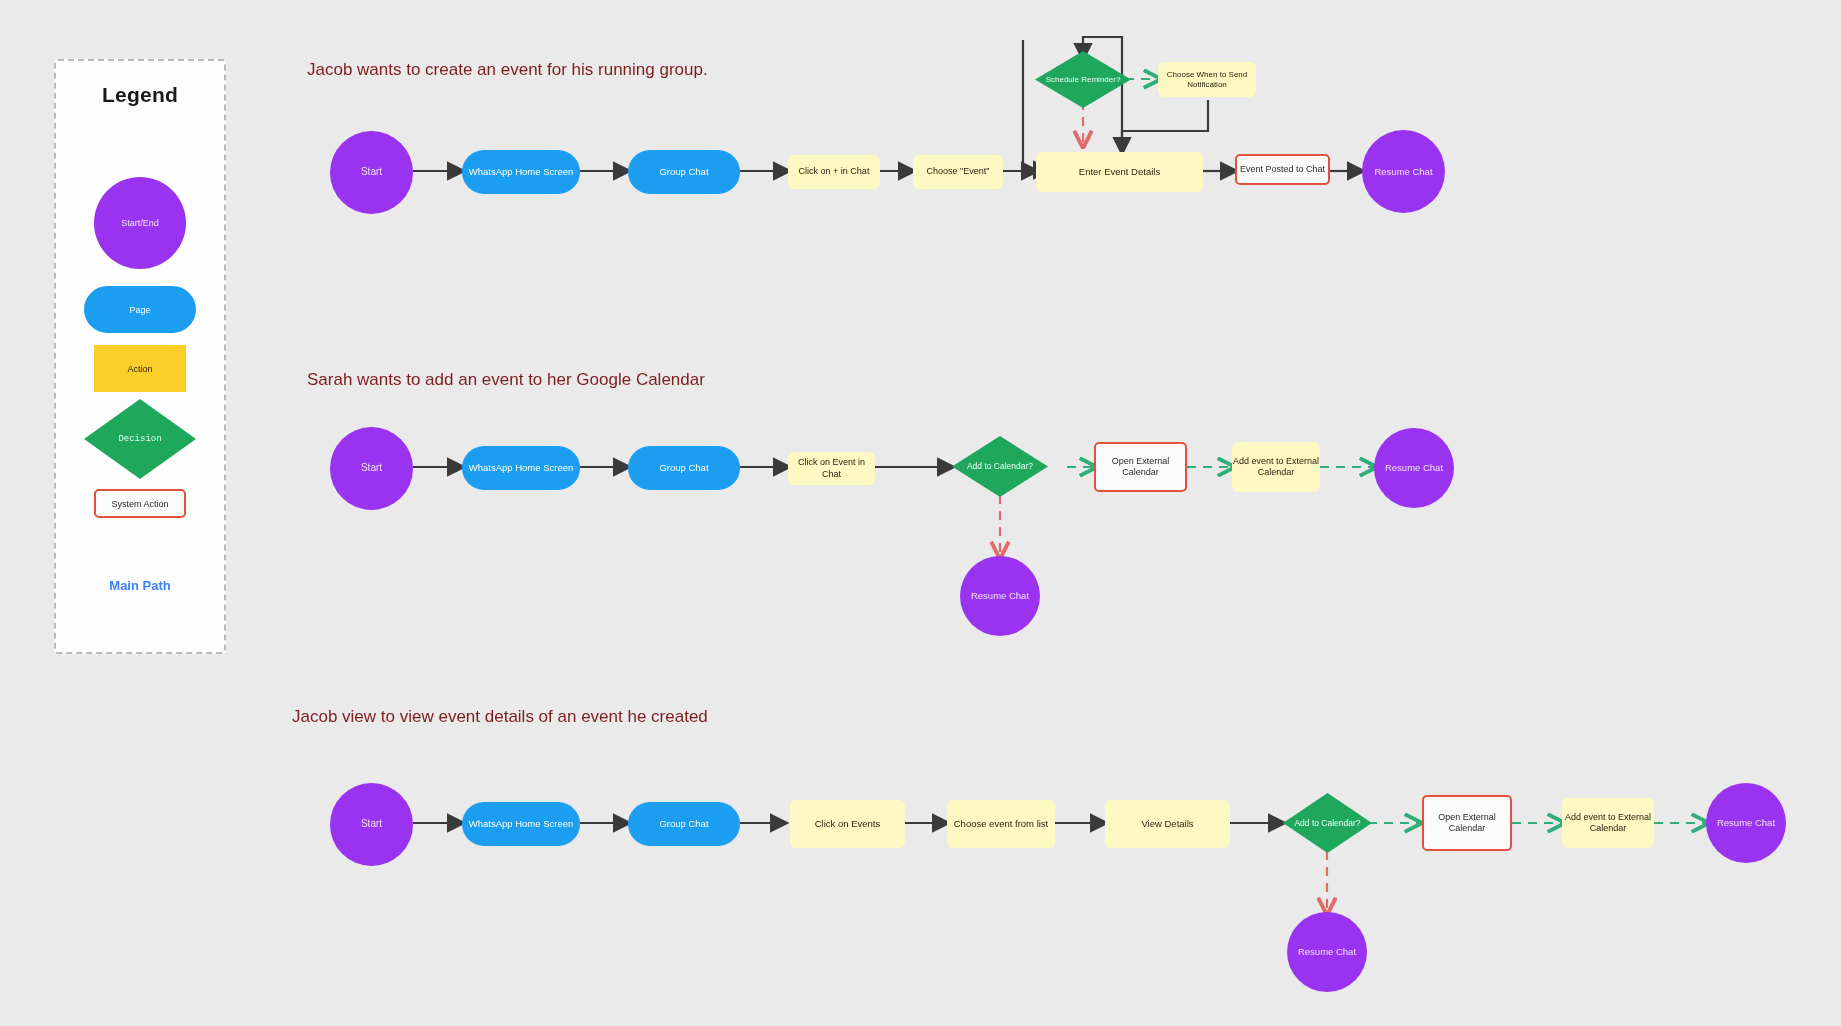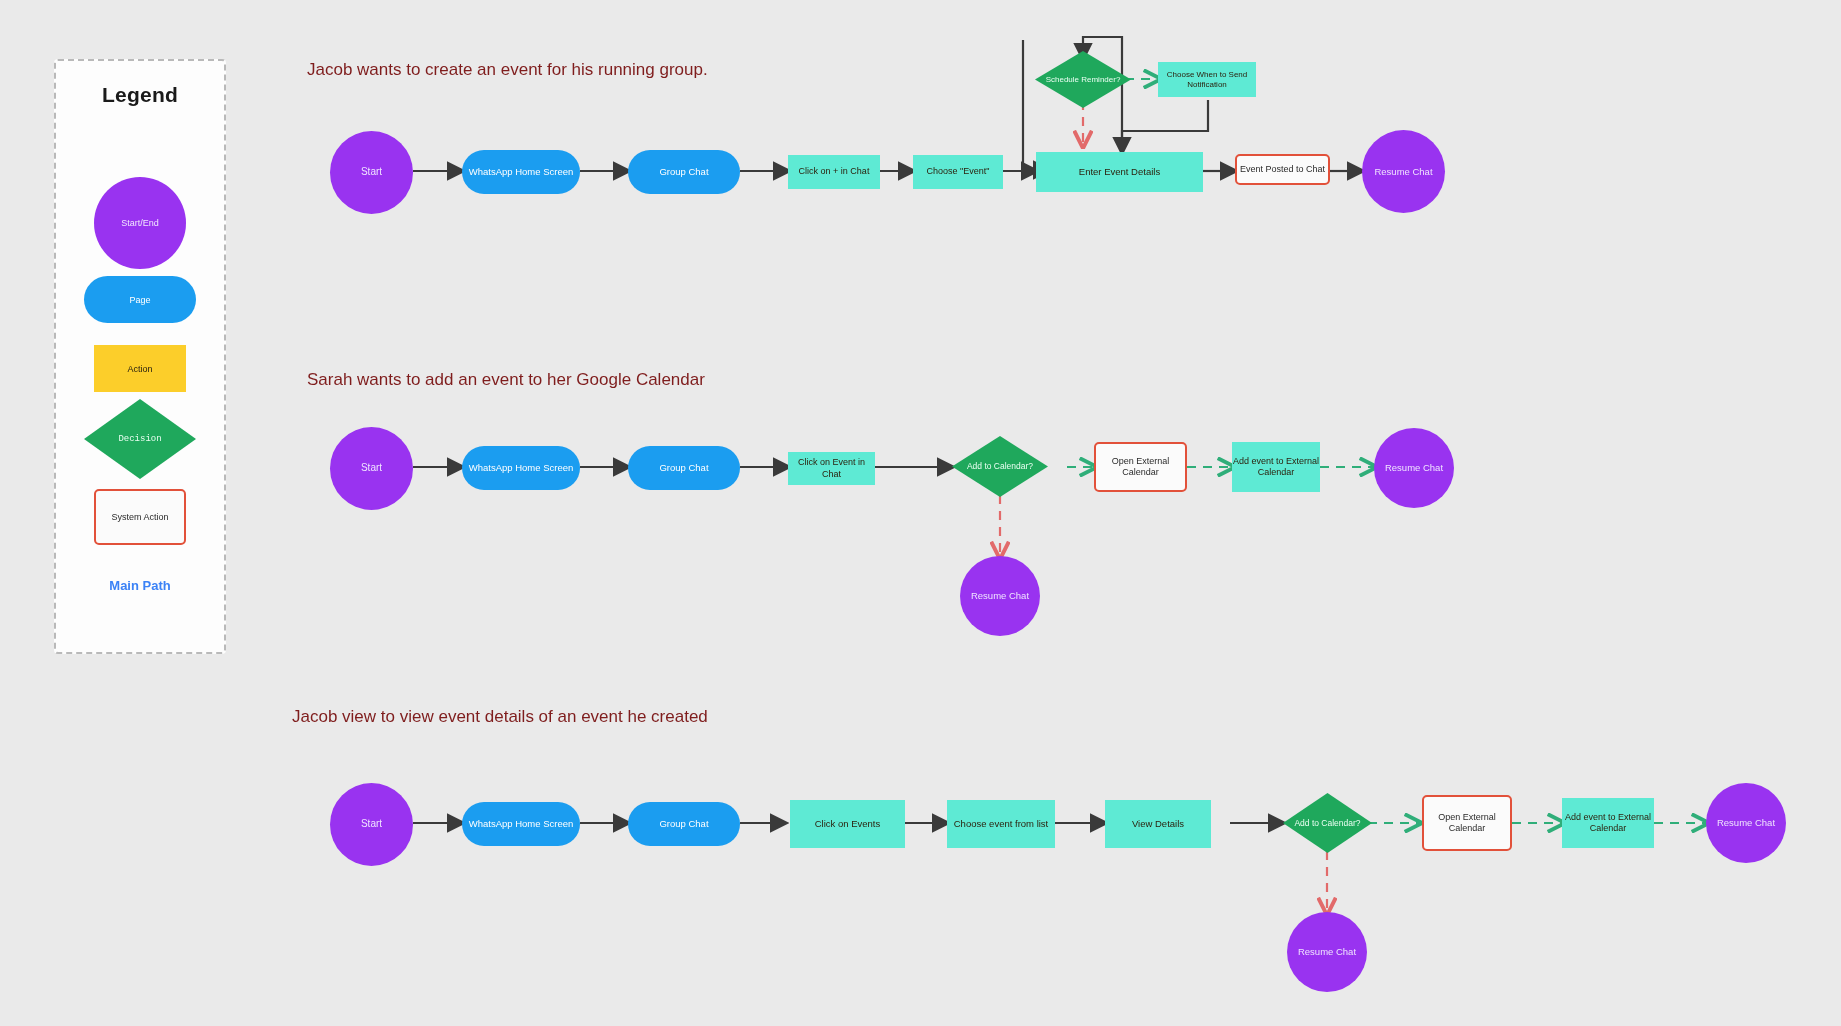--- a/index.html
+++ b/index.html
@@ -42,42 +42,42 @@
   .lg-decision{
     width:112px;height:80px;position:relative;
     display:flex;align-items:center;justify-content:center;
   }
   .lg-decision .dm{
     position:absolute;inset:0;background:#21a35a;background:#1fa85c;
     clip-path:polygon(50% 0,100% 50%,50% 100%,0 50%);
   }
   .lg-decision span{position:relative;color:#eafff2;font-size:9px;font-family:Liberation Mono, monospace;}
   .lg-system{
-    width:92px;height:56px;background:#fbfbfb;border:2px solid #e2513a;
+    width:92px;height:29px;background:#fbfbfb;border:2px solid #e2513a;
     border-radius:5px;
     display:flex;align-items:center;justify-content:center;
     color:#2b2b2b;font-size:9px;box-sizing:border-box;
   }
   .lg-mainpath-label{
     position:absolute;left:0;right:0;text-align:center;
     font-size:13px;font-weight:bold;color:#3b82f6;
   }
 
   
   .row-title{
     position:absolute;font-size:17px;color:#7f1d1d;white-space:nowrap;
   }
 
   
   .node{position:absolute;box-sizing:border-box;display:flex;
         align-items:center;justify-content:center;text-align:center;
         line-height:1.25;}
   .n-start{border-radius:50%;background:#9933f0;color:#f0e3ff;}
   .n-page{border-radius:26px;background:#1b9df0;color:#ffffff;}
-  .n-action{background:#5eead4;color:#2c2410;border-radius:0;}
+  .n-action{background:#fef9c3;color:#2c2410;border-radius:6px;}
   .n-system{background:#fbfbfb;border:2px solid #e2513a;border-radius:5px;color:#2b2b2b;}
   .n-decision{background:transparent;color:#eafff2;}
   .n-decision .dm{position:absolute;inset:0;background:#1fa85c;
         clip-path:polygon(50% 0,100% 50%,50% 100%,0 50%);}
   .n-decision .lbl{position:relative;z-index:2;}
 
   svg.edges{position:absolute;left:0;top:0;width:1841px;height:1026px;
             pointer-events:none;overflow:visible;}
 </style>
 </head>
@@ -158,21 +158,21 @@
 
   <div class="legend">
     <div class="legend-title">Legend</div>
 
     <div class="lg-item" style="top:116px;">
       <div class="lg-circle">
         <span>Start/End</span>
       </div>
     </div>
 
-    <div class="lg-item" style="top:215px;">
+    <div class="lg-item" style="top:225px;">
       <div class="lg-page">
         <span>Page</span>
       </div>
     </div>
 
     <div class="lg-item" style="top:284px;">
       <div class="lg-action">
         <span>Action</span>
       </div>
     </div>
@@ -268,21 +268,21 @@
   </div>
   <div class="node n-page" style="left:628px;top:802px;width:112px;height:44px;font-size:9.5px;">
     <span>Group Chat</span>
   </div>
   <div class="node n-action" style="left:790px;top:800px;width:115px;height:48px;font-size:9.5px;">
     <span>Click on Events</span>
   </div>
   <div class="node n-action" style="left:947px;top:800px;width:108px;height:48px;font-size:9.5px;">
     <span>Choose event from list</span>
   </div>
-  <div class="node n-action" style="left:1105px;top:800px;width:106px;height:48px;font-size:9.5px;">
+  <div class="node n-action" style="left:1105px;top:800px;width:125px;height:48px;font-size:9.5px;">
     <span>View Details</span>
   </div>
   <div class="node n-decision" style="left:1283px;top:793px;width:89px;height:60px;font-size:8.5px;">
     <div class="dm"></div>
     <span class="lbl">Add to Calendar?</span>
   </div>
   <div class="node n-system" style="left:1422px;top:795px;width:90px;height:56px;font-size:9px;">
     <span>Open External Calendar</span>
   </div>
   <div class="node n-action" style="left:1562px;top:798px;width:92px;height:50px;font-size:9px;">

